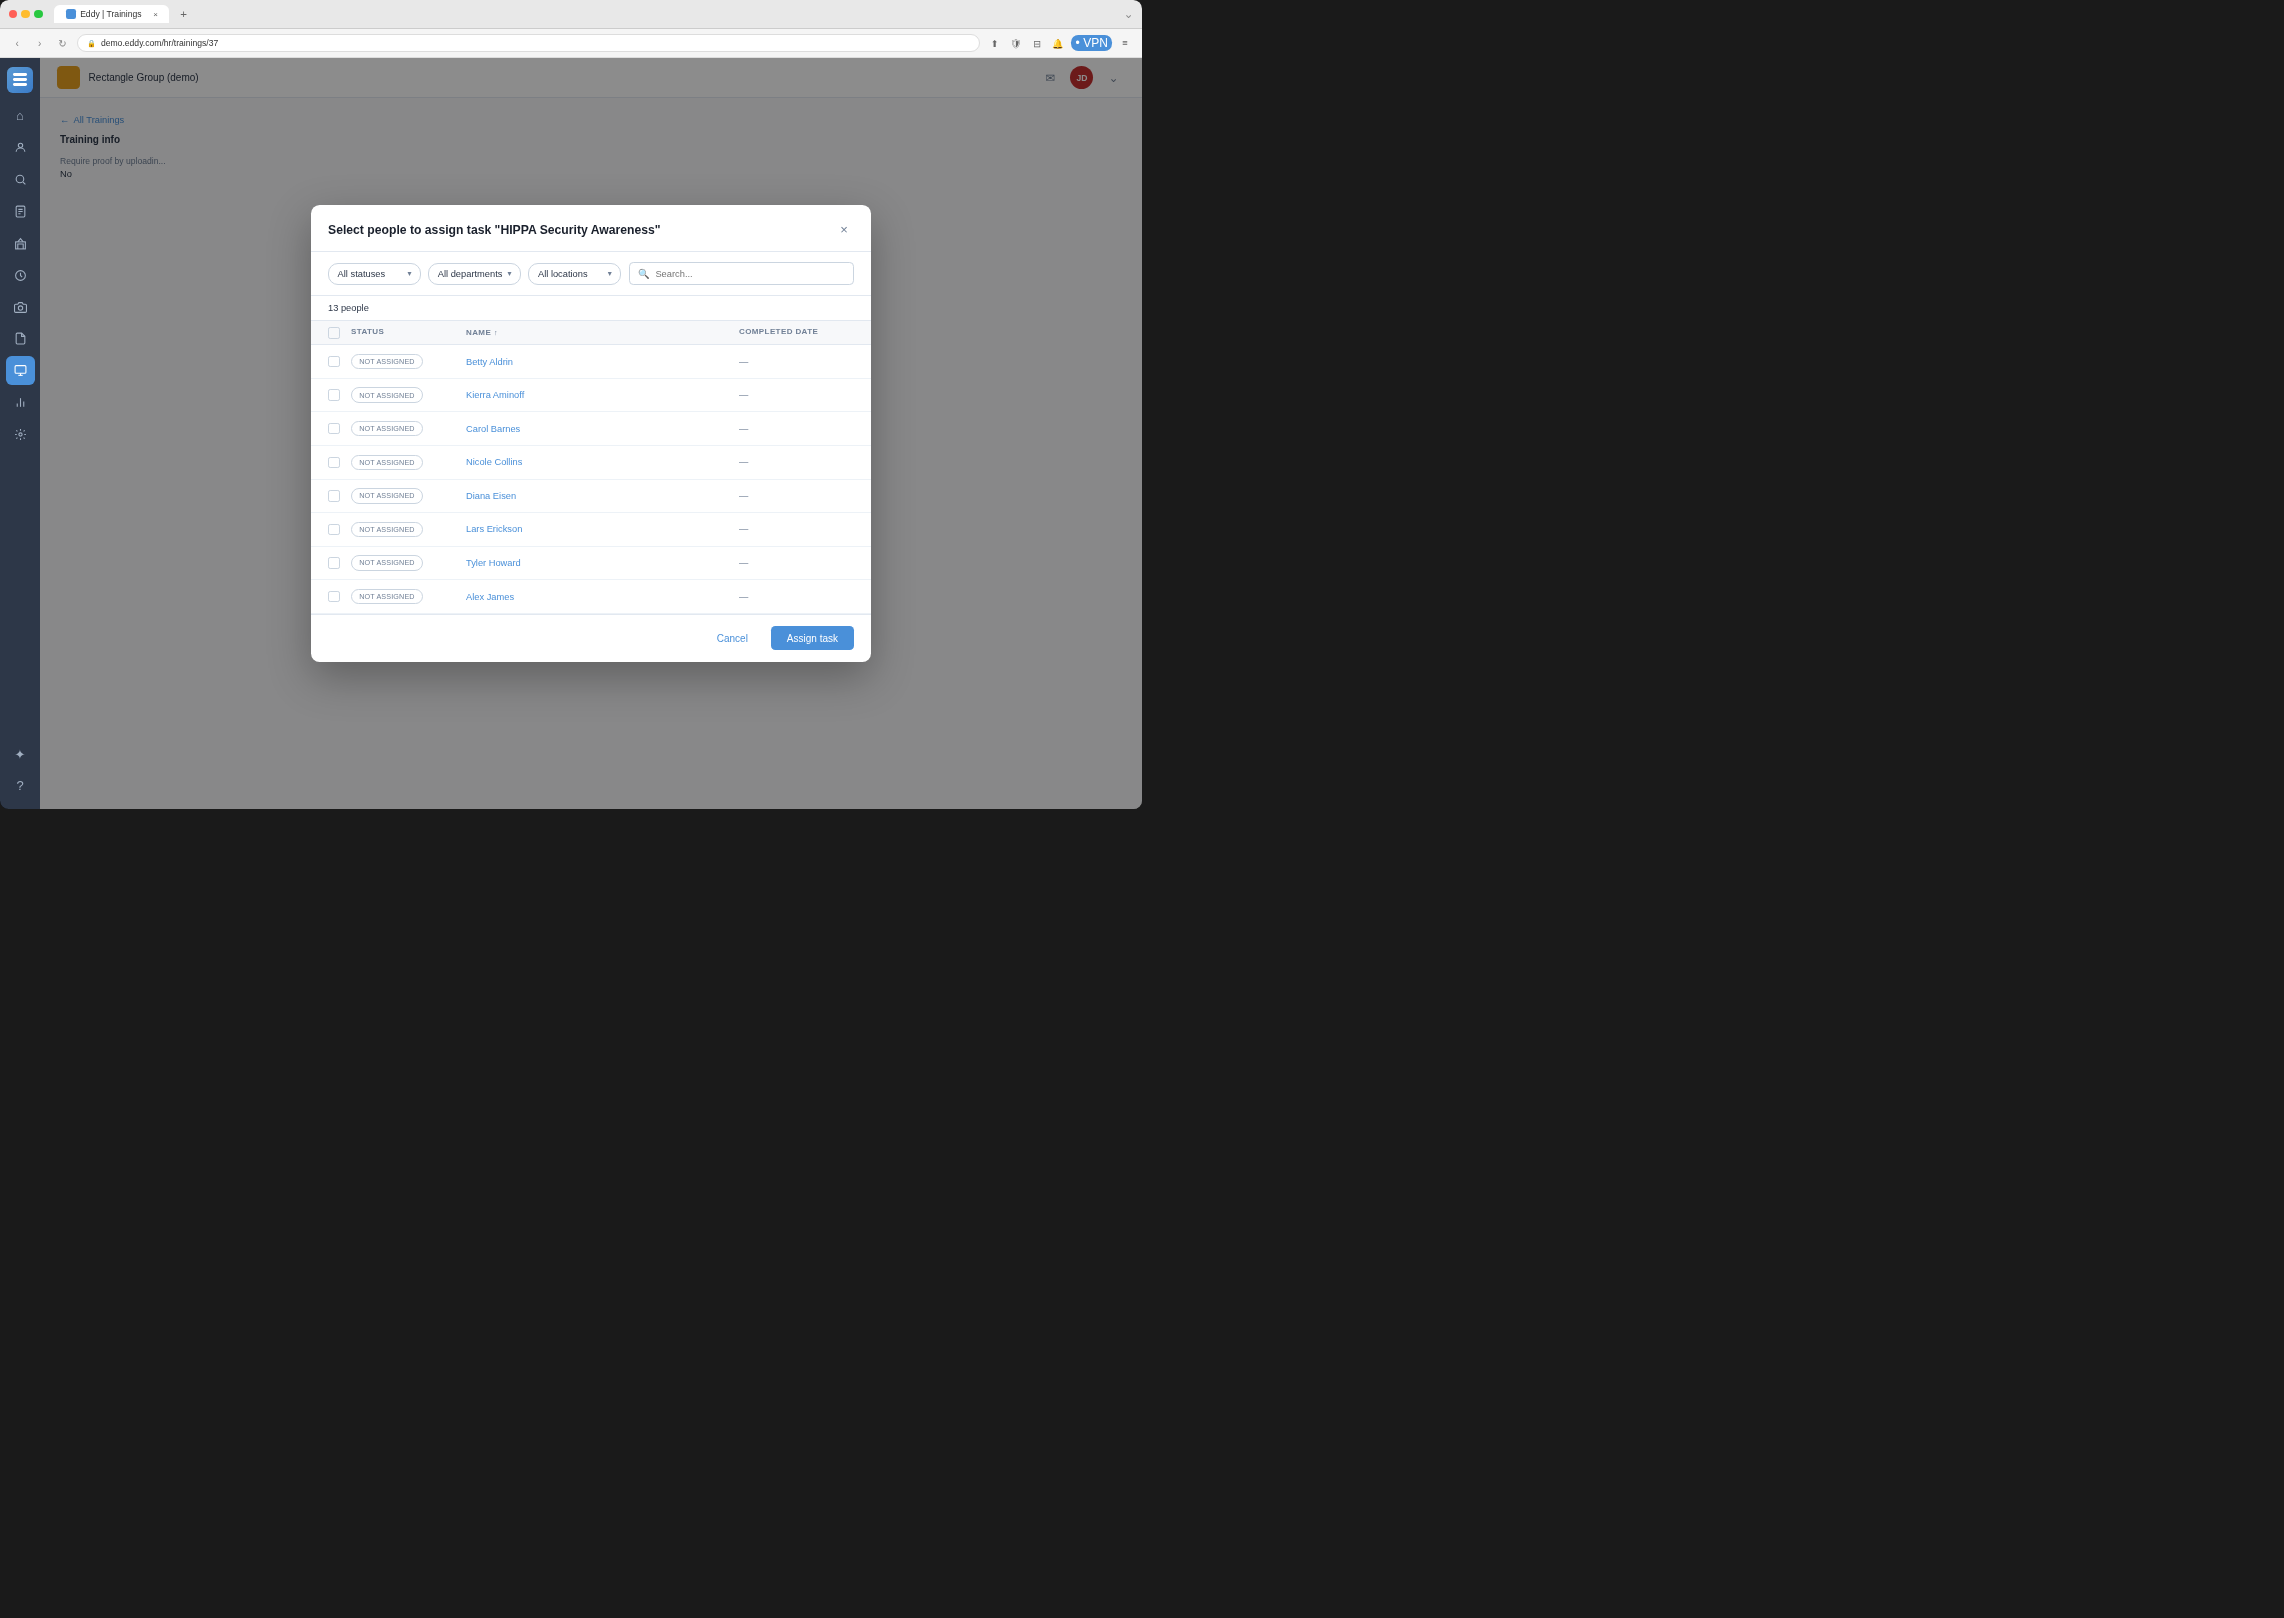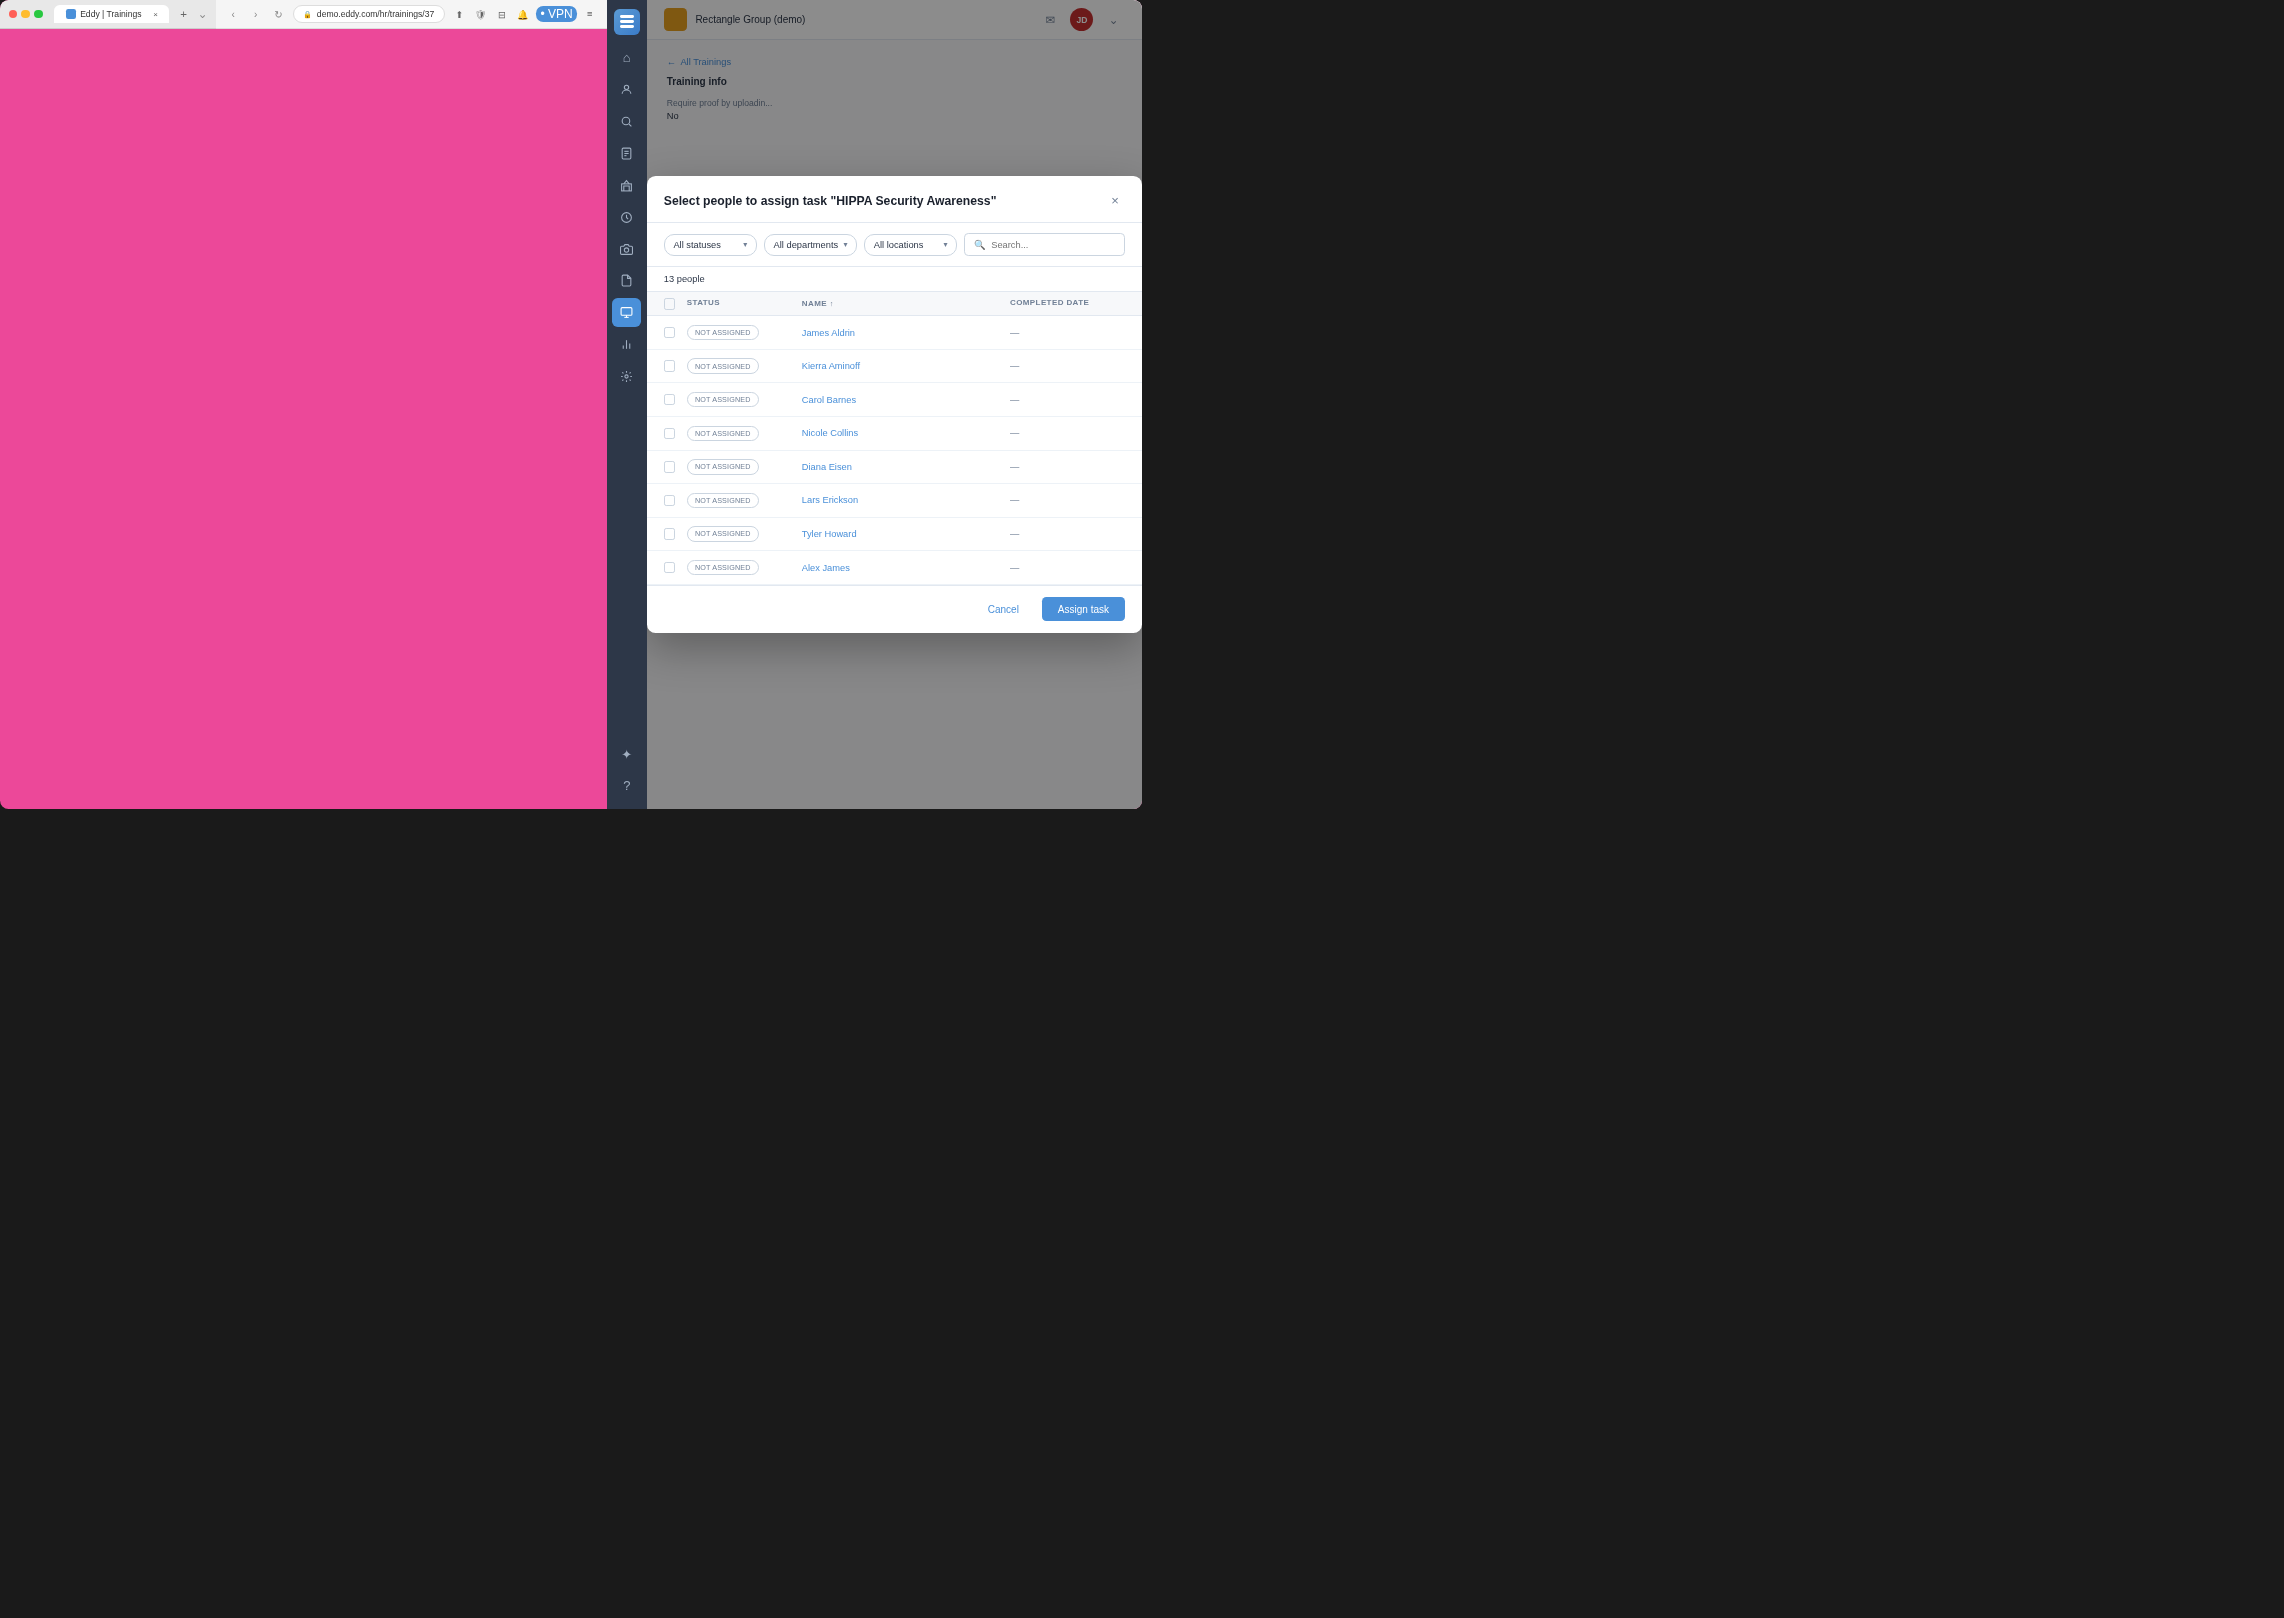--- a/index.html
+++ b/index.html
@@ -8,25 +8,25 @@
       background: #1a1a1a;
       width: 1142px;
       height: 809px;
       overflow: hidden;
     }
 
     
     .browser-window {
       width: 1142px;
       height: 809px;
-      background: #ec4899;
+      background: #000000;
       border-radius: 8.6px;
       overflow: hidden;
       display: flex;
-      flex-direction: row;
+      flex-direction: column;
       justify-content: flex-end;
     }
     .browser-titlebar {
       background: #e8e8e8;
       height: 29px;
       display: flex;
       align-items: center;
       padding: 0 8.6px;
       gap: 5.7px;
       border-bottom: 0.7px solid #ccc;
@@ -669,21 +669,21 @@
           </div>
 
           <div class="modal-table-body">
           <div class="table-row">
     <div>
       <div class="row-checkbox"></div>
     </div>
     <div>
       <span class="status-badge">NOT ASSIGNED</span>
     </div>
-    <div class="person-name">James Aldrin</div>
+    <div class="person-name">Betty Aldrin</div>
     <div class="completed-date">—</div>
   </div>
               <div class="table-row">
     <div>
       <div class="row-checkbox"></div>
     </div>
     <div>
       <span class="status-badge">NOT ASSIGNED</span>
     </div>
     <div class="person-name">Kierra Aminoff</div>

